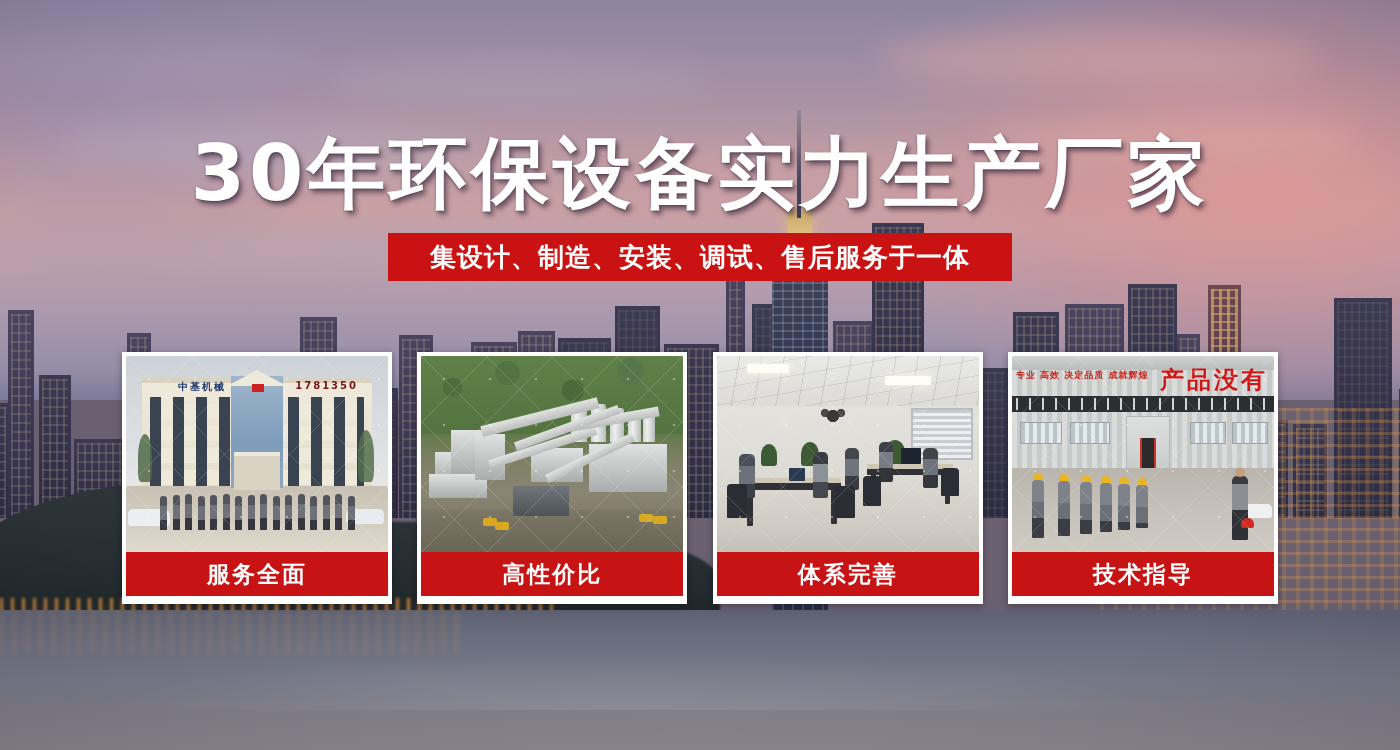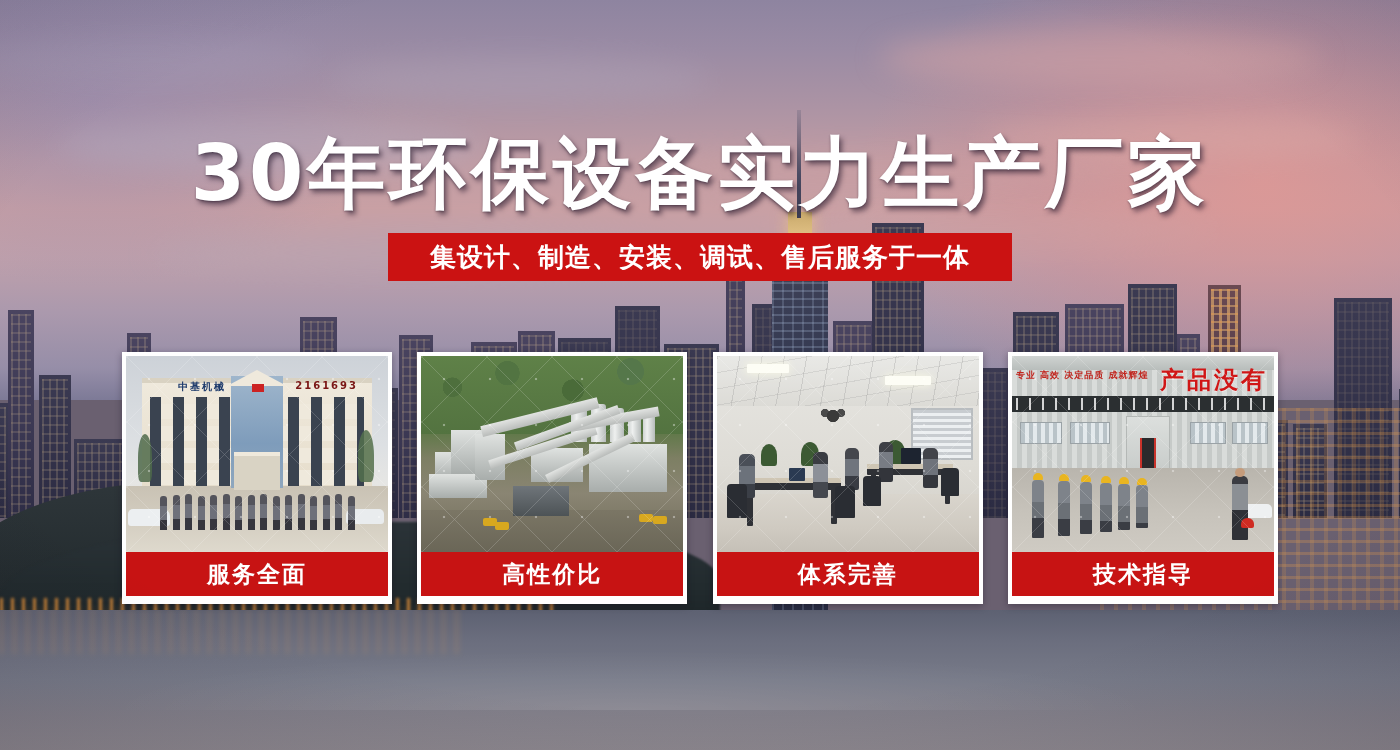--- a/index.html
+++ b/index.html
@@ -469,21 +469,21 @@
 
     <div class="card">
       <div class="photo">
         <div class="p1-sky"></div>
         <div class="p1-bldg"></div>
         <div class="p1-core"></div>
         <div class="p1-pediment"></div>
         <div class="p1-entry"></div>
         <div class="p1-flag"></div>
         <div class="p1-logo">中基机械</div>
-        <div class="p1-phone">2161693</div>
+        <div class="p1-phone">1781350</div>
         <div class="p1-tree-l"></div>
         <div class="p1-tree-r"></div>
         <div class="p1-ground"></div>
         <div class="p1-car-l"></div>
         <div class="p1-car-r"></div>
         <div class="p1-people" id="p1people">
             <i style="left: 0px; height: 34px;"></i>
             <i style="left: 12.5px; height: 35px;"></i>
             <i style="left: 25px; height: 36px;"></i>
             <i style="left: 37.5px; height: 34px;"></i>

